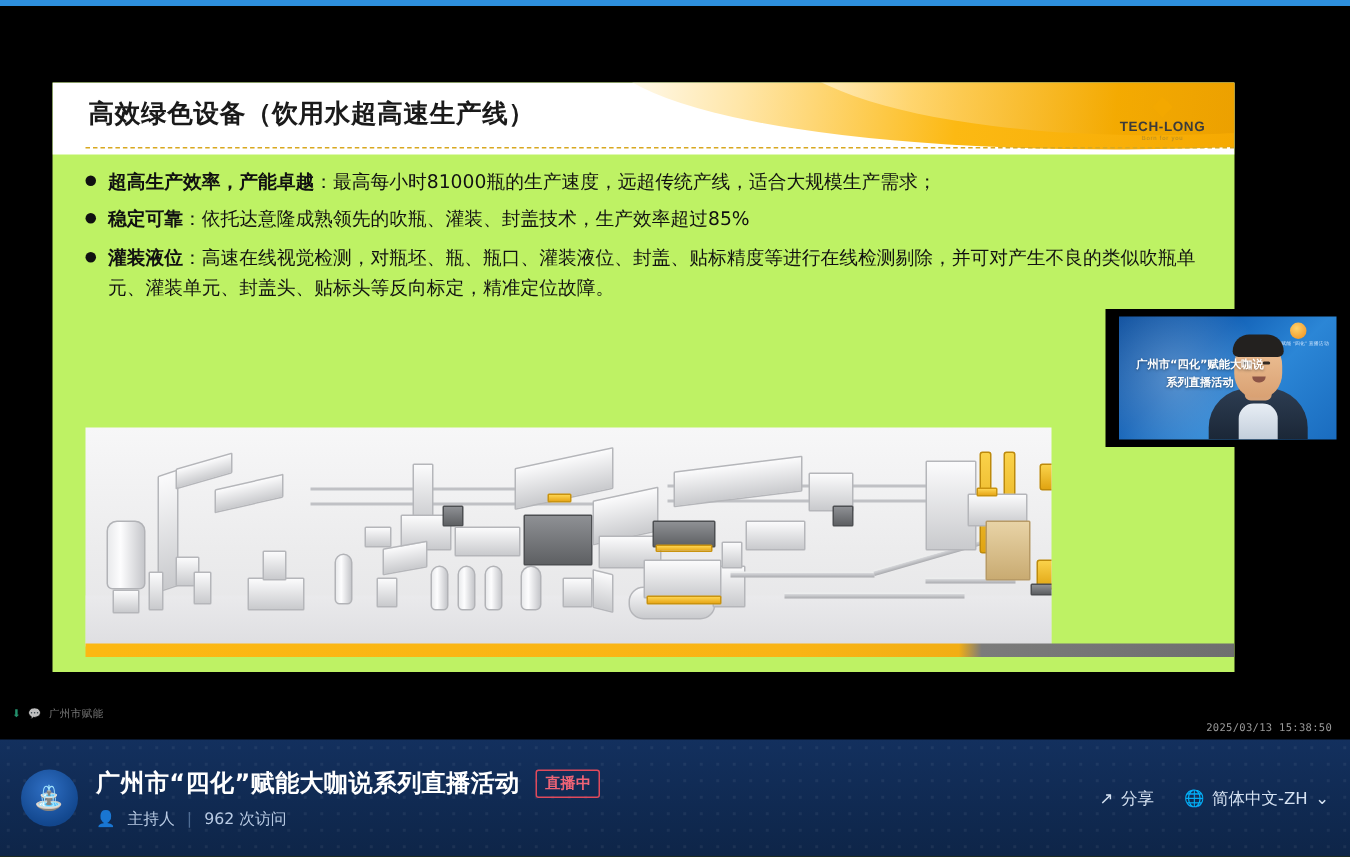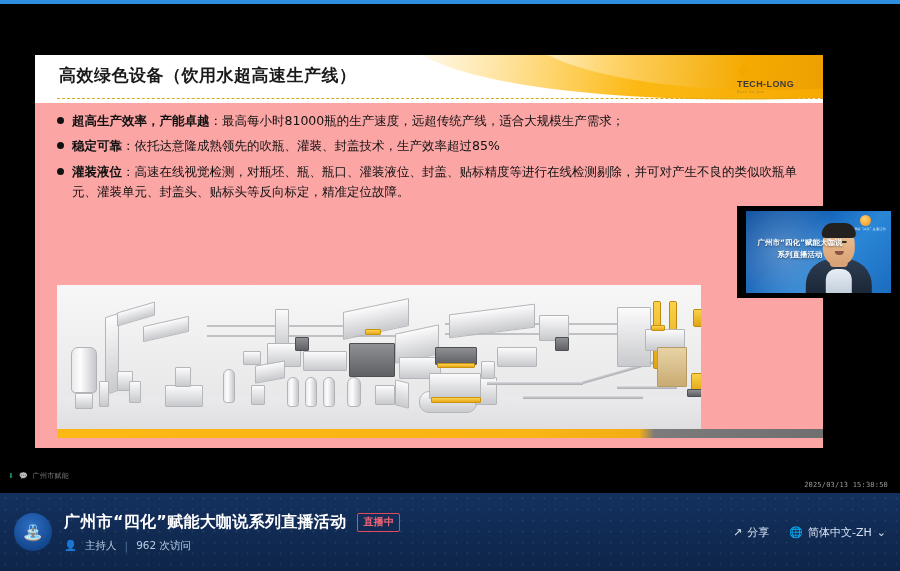--- a/index.html
+++ b/index.html
@@ -9,35 +9,35 @@
   #app { position:relative; width:900px; height:571px; background:#000; }
 
   
   .top-strip { position:absolute; left:0; top:0; width:900px; height:4px; background:#1f7fd0; }
   .top-strip .fill { position:absolute; left:0; top:0; height:4px; width:100%; background:#2d8fdd; }
 
   
   .stage { position:absolute; left:0; top:4px; width:900px; height:489px; background:#000; overflow:hidden; }
 
   
-  .slide { position:absolute; left:35px; top:51px; width:788px; height:393px; background:#fca5a5; overflow:hidden; }
+  .slide { position:absolute; left:35px; top:51px; width:788px; height:393px; background:#bef264; overflow:hidden; }
 
   .slide-header { position:relative; height:48px; background:#fff; overflow:hidden; }
   .hdr-swoosh { position:absolute; right:-10px; top:-34px; width:430px; height:86px;
       background:linear-gradient(100deg,#ffffff 0%,#ffe6a8 22%,#fcb913 55%,#f5a800 100%);
       border-bottom-left-radius:100% 100%; transform:rotate(-2.5deg); }
   .hdr-swoosh2 { position:absolute; right:-20px; top:-52px; width:330px; height:96px;
       background:linear-gradient(100deg,#ffffff 0%,#ffd878 30%,#f3a900 70%,#e89c00 100%);
       border-bottom-left-radius:100% 100%; transform:rotate(-4deg); opacity:.85; }
   .slide-title { position:absolute; left:24px; top:9px; font-size:17px; font-weight:bold;
       color:#1a1a1a; letter-spacing:.5px; white-space:nowrap;
       font-family:"DejaVu Sans","Liberation Sans",sans-serif; }
   .hdr-rule { position:absolute; left:22px; right:0; bottom:4px; height:0;
       border-top:1px dashed #d8a820; }
-  .logo { position:absolute; right:10px; top:6px; width:76px; text-align:left; line-height:1; }
+  .logo { position:absolute; right:10px; top:6px; width:76px; text-align:center; line-height:1; }
   .logo .mark { font-size:18px; color:#f3a800; font-weight:bold; }
   .logo .wordmark { font-size:9px; font-weight:bold; color:#3b3b3b; letter-spacing:.4px; margin-top:1px; }
   .logo .tag { font-size:4px; color:#b08b28; letter-spacing:.5px; margin-top:1px; }
 
   .bullets { padding:8px 20px 0 22px; }
   .bullet { display:flex; align-items:flex-start; margin-bottom:5px; }
   .dot { width:7px; height:7px; border-radius:50%; background:#111; flex:0 0 7px; margin-top:6px; margin-right:8px; }
   .btext { font-size:12.5px; line-height:1.62; color:#111;
       font-family:"DejaVu Sans","Liberation Sans",sans-serif; }
   .btext b { font-weight:bold; }

